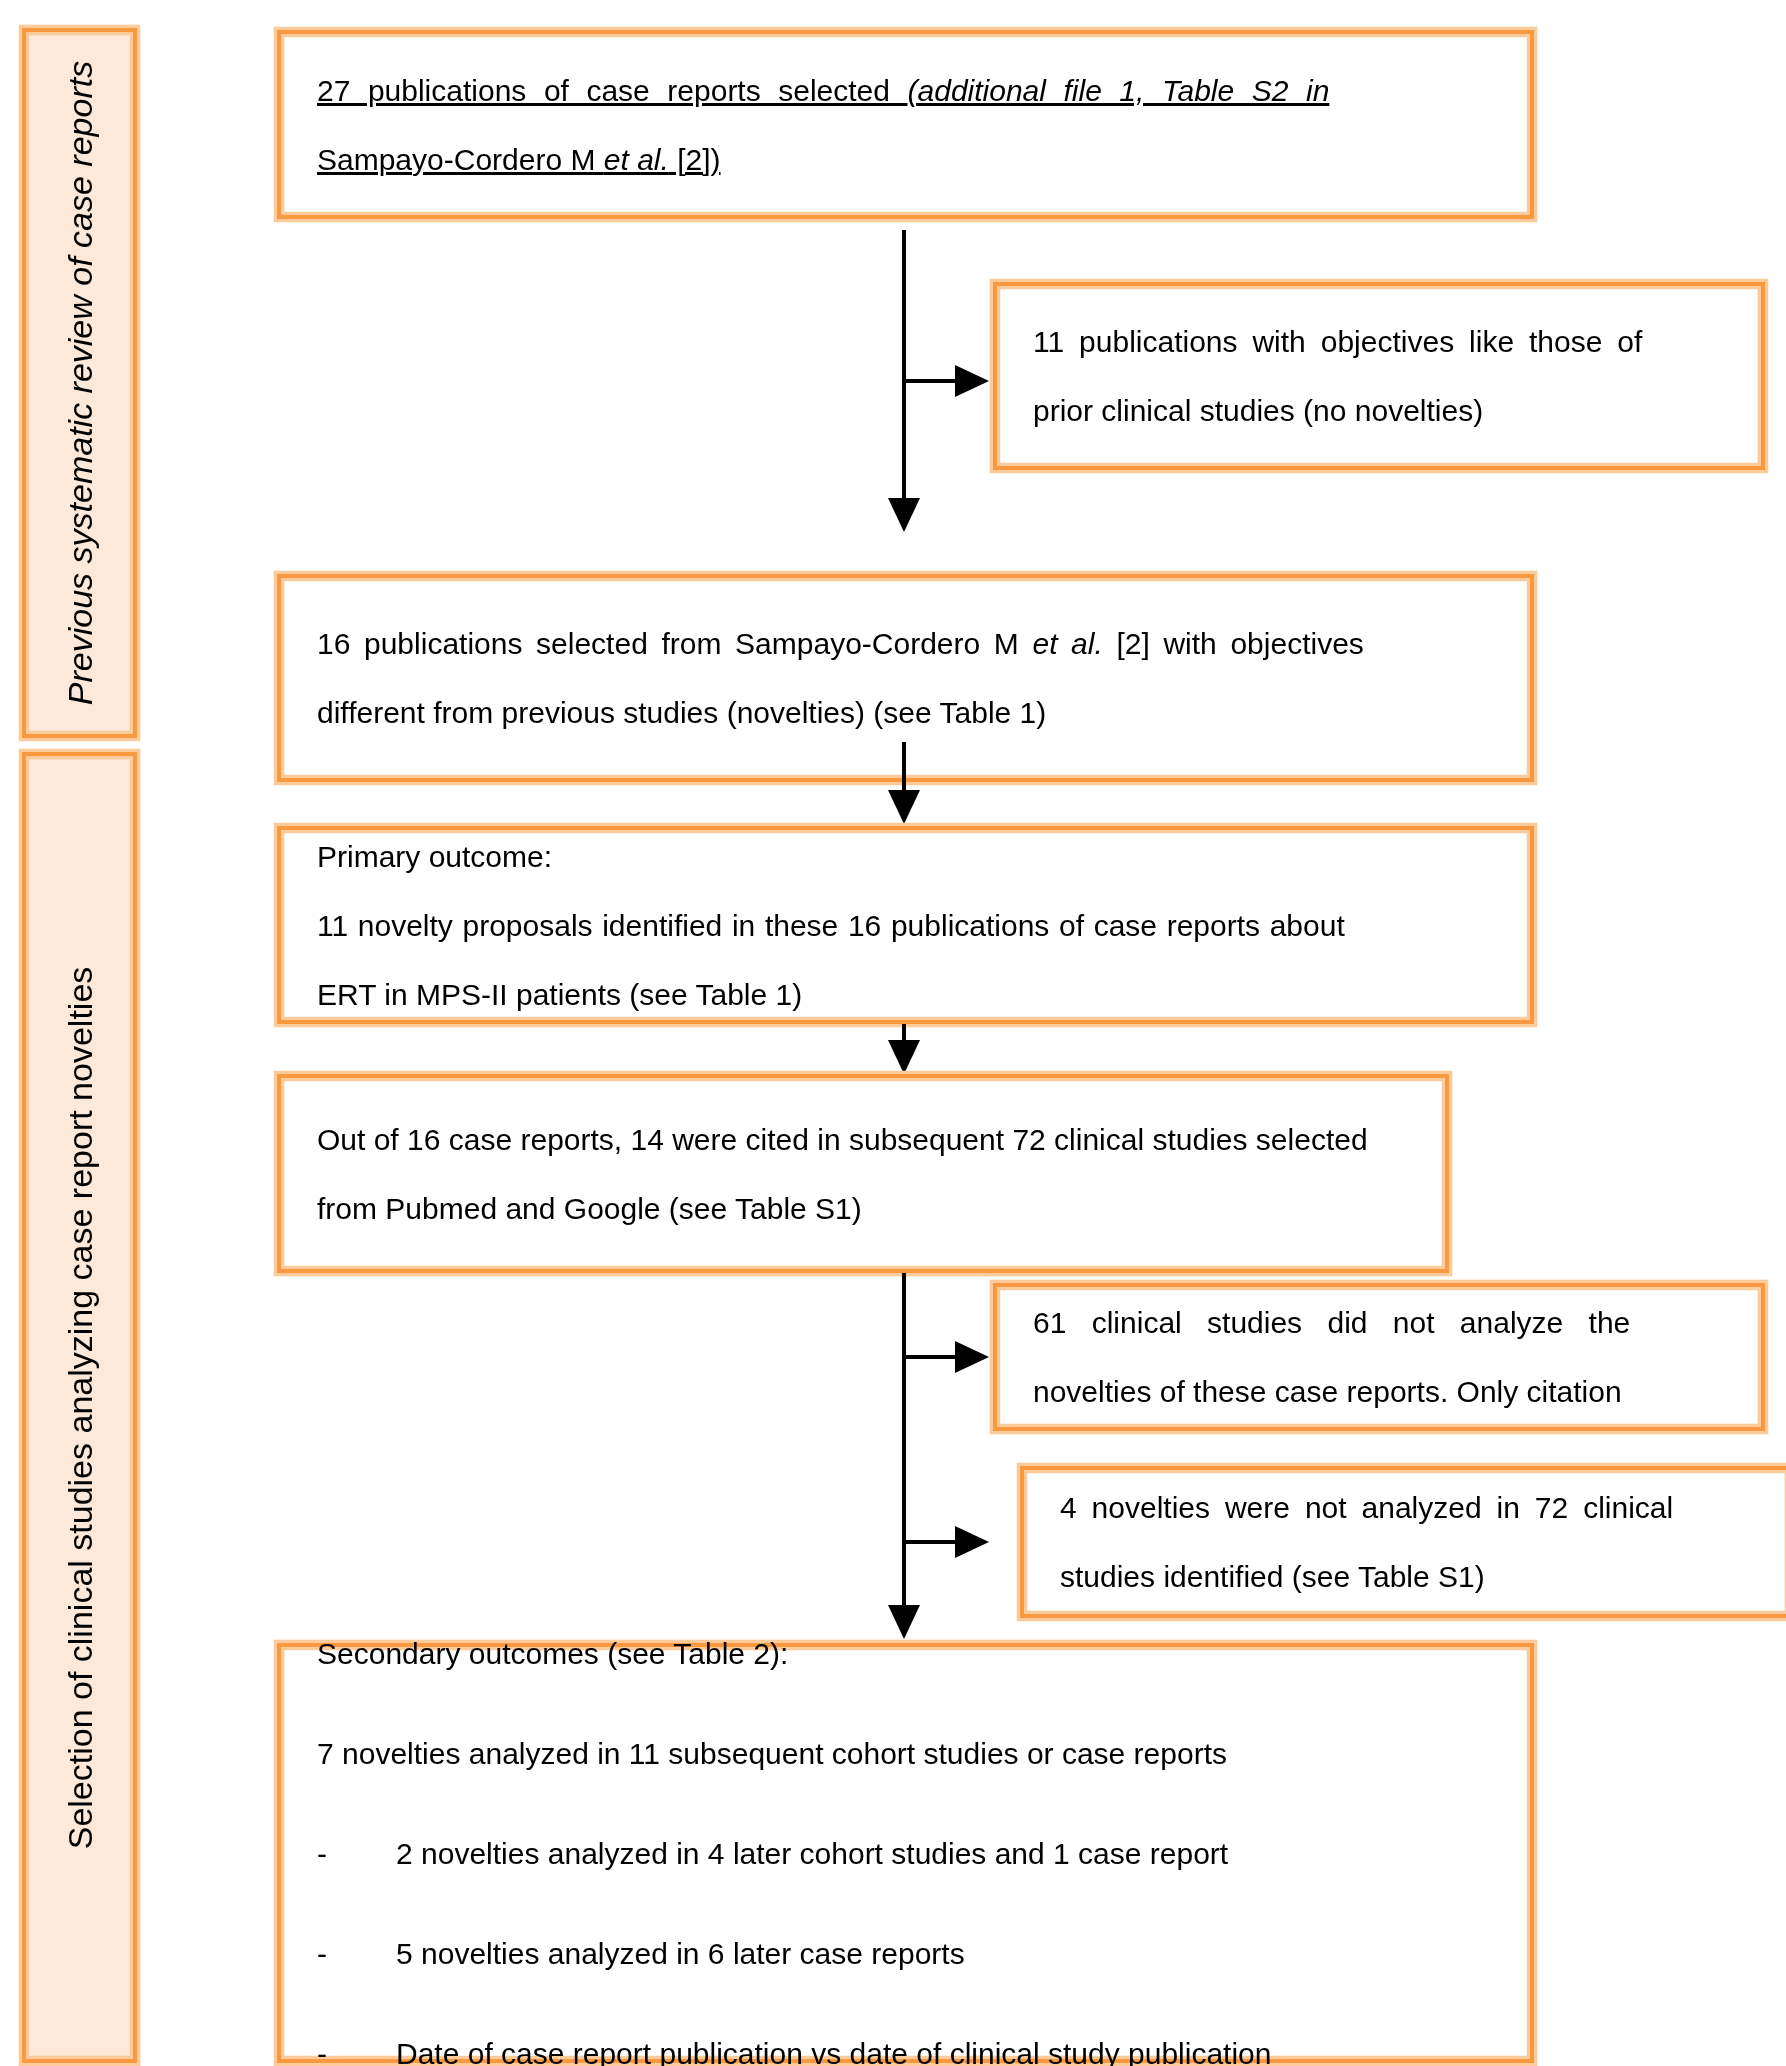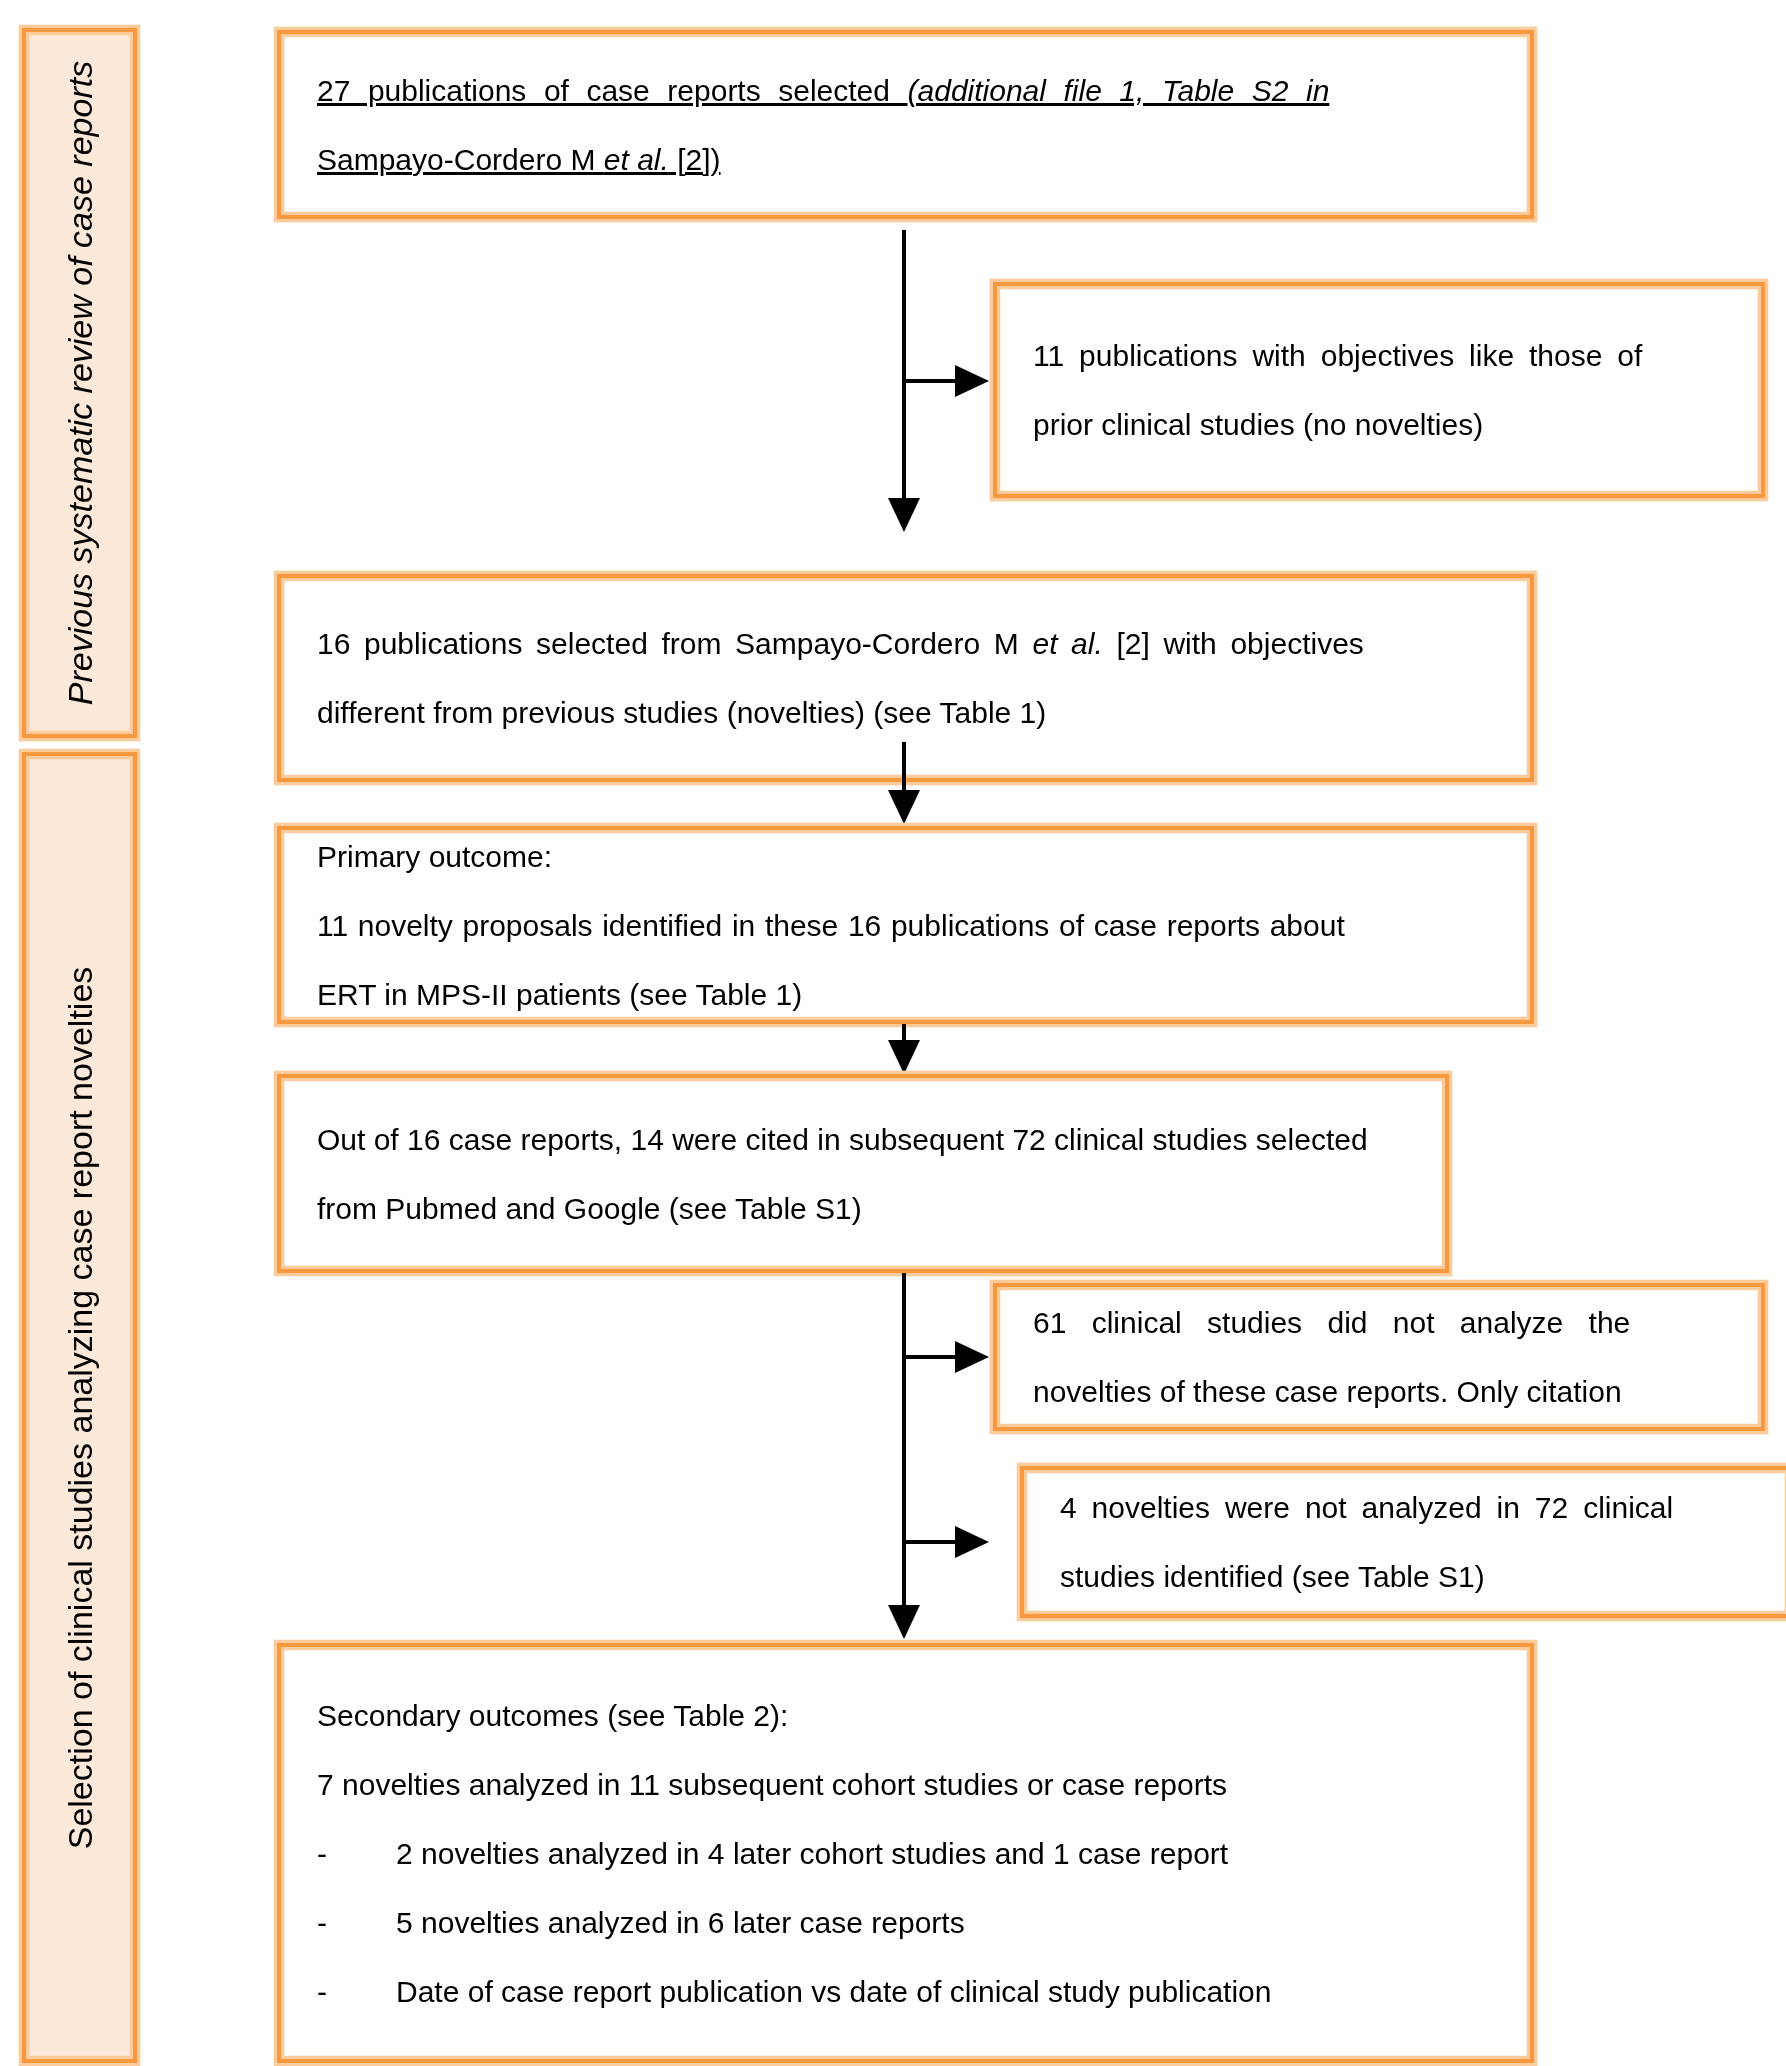--- a/index.html
+++ b/index.html
@@ -85,21 +85,21 @@
   <div class="box" style="left:277px;top:30px;width:1257px;height:189px;text-decoration:underline;">
     <div class="line ws14"><span>27 publications of case reports selected </span><span class="it">(additional file 1, Table S2 in</span></div>
     <div class="line"><span>Sampayo-Cordero M </span><span class="it">et al.</span><span> [2])</span></div>
   </div>
 
   <div class="vline" style="left:902px;top:230px;height:272px;"></div>
   <div class="arr-down" style="left:888px;top:498px;"></div>
   <div class="hline" style="left:904px;top:379px;width:51px;"></div>
   <div class="arr-right" style="left:955px;top:365px;"></div>
 
-  <div class="box" style="left:993px;top:282px;width:772px;height:216px;">
+  <div class="box" style="left:993px;top:282px;width:772px;height:188px;">
     <div class="line ws10"><span>11 publications with objectives like those of</span></div>
     <div class="line"><span>prior clinical studies (no novelties)</span></div>
   </div>
 
   <div class="box" style="left:277px;top:534px;width:1257px;height:208px;margin-top:40px;">
     <div class="line ws8"><span>16 publications selected from Sampayo-Cordero M </span><span class="it">et al.</span><span> [2] with objectives</span></div>
     <div class="line"><span>different from previous studies (novelties) (see Table 1)</span></div>
   </div>
 
   <div class="vline" style="left:902px;top:742px;height:49px;"></div>
@@ -129,21 +129,21 @@
   <div class="box" style="left:993px;top:1283px;width:772px;height:148px;">
     <div class="line ws26"><span>61 clinical studies did not analyze the</span></div>
     <div class="line"><span>novelties of these case reports. Only citation</span></div>
   </div>
 
   <div class="box" style="left:993px;top:1466px;width:772px;height:152px;margin-left:27px;">
     <div class="line ws10"><span>4 novelties were not analyzed in 72 clinical</span></div>
     <div class="line"><span>studies identified (see Table S1)</span></div>
   </div>
 
-  <div class="box" style="left:277px;top:1643px;width:1257px;height:420px;">
+  <div class="box" style="left:277px;top:1643px;width:1257px;height:420px;gap:31px;">
     <div class="line"><span class="bold">Secondary outcomes</span><span> (see Table 2):</span></div>
     <div class="line"><span>7 novelties analyzed in 11 subsequent cohort studies or case reports</span></div>
     <div class="line bullet-row">
         <span class="bullet-marker">-</span>
         <span>2 novelties analyzed in 4 later cohort studies and 1 case report</span>
       </div>
     <div class="line bullet-row">
         <span class="bullet-marker">-</span>
         <span>5 novelties analyzed in 6 later case reports</span>
       </div>

